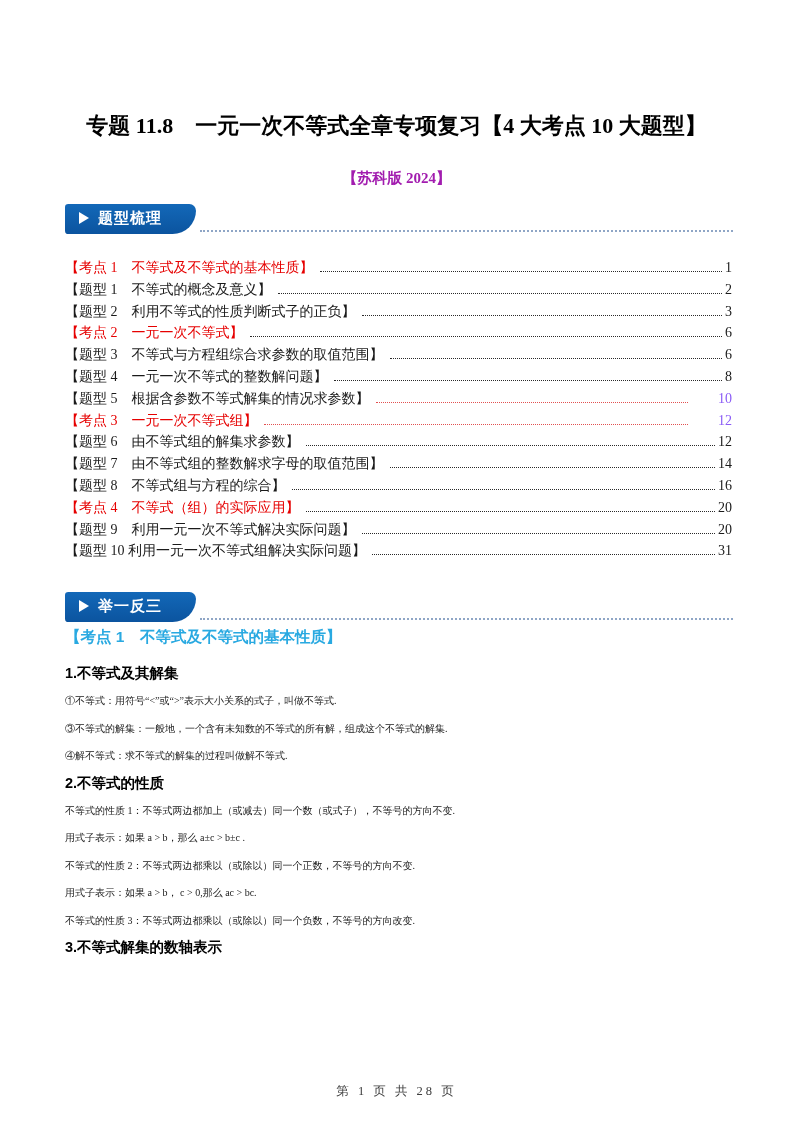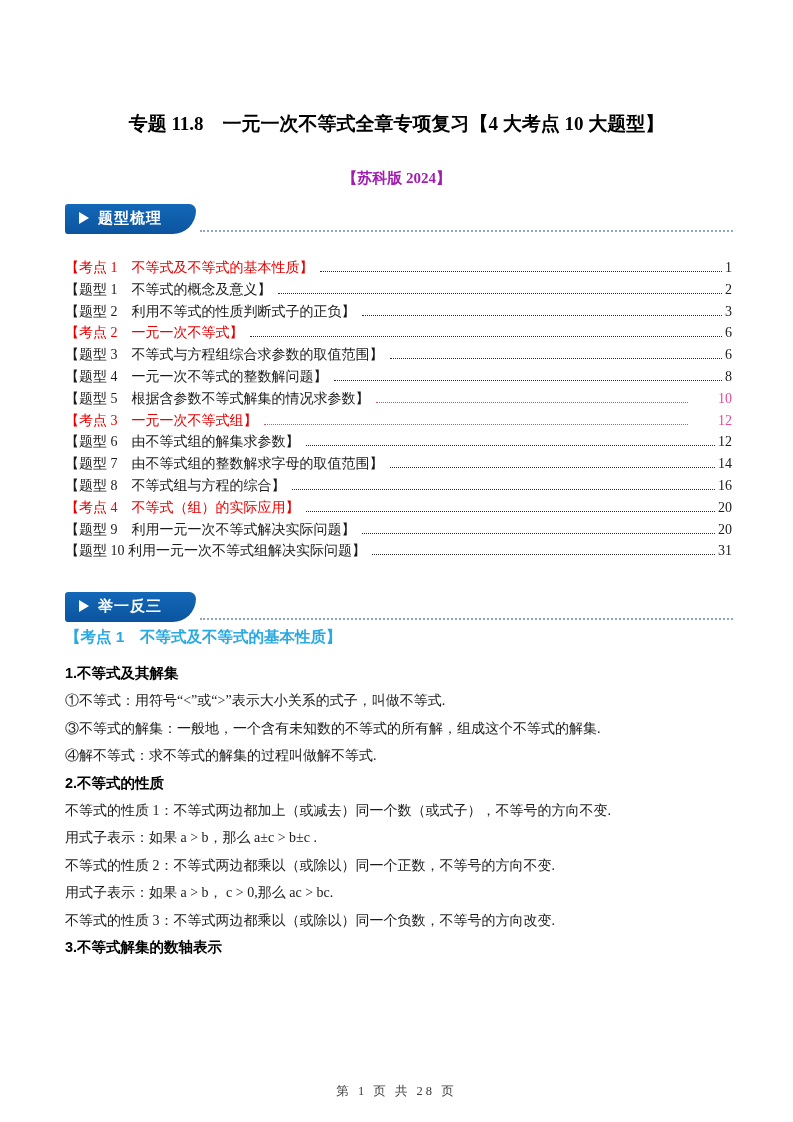--- a/index.html
+++ b/index.html
@@ -9,21 +9,21 @@
     width:793px; height:1122px;
     margin:0 auto;
     background:#ffffff;
     font-family:"Liberation Serif","DejaVu Serif",serif;
     color:#1a1a1a;
     overflow:hidden;
   }
   .doc-title {
     position:absolute; top:112px; left:40px; right:40px;
     text-align:center;
-    font-weight:bold; font-size:19px; line-height:1.3;
+    font-weight:bold; font-size:22px; line-height:1.3;
     color:#000;
   }
   .doc-subtitle {
     position:absolute; top:169px; left:40px; right:40px;
     text-align:center;
     font-weight:bold; font-size:15px;
     color:#a21caf;
   }
   .banner-row {
     position:absolute; left:65px; right:60px;
@@ -68,32 +68,32 @@
   .toc-label { flex:0 0 auto; }
   .toc-leader {
     flex:1 1 auto;
     border-bottom:1.5px dotted #2a2a2a;
     margin:0 3px 4px 6px;
     min-width:20px;
   }
   .toc-page { flex:0 0 auto; font-family:"Liberation Serif","DejaVu Serif",serif; }
   .red-label .toc-label { color:#e60000; }
   .red-leader .toc-leader { border-bottom-color:#e25050; }
-  .red-leader .toc-page { color:#ec4899;margin-left:27px; }
+  .red-leader .toc-page { color:#8b5cf6;margin-left:27px; }
   .section-heading {
     position:absolute; top:627px; left:65px;
     font-family:"Liberation Sans","DejaVu Sans",sans-serif;
     font-weight:bold; font-size:15.5px;
     color:#29a9e1;
   }
   .content {
     position:absolute; top:660px; left:65px; right:61px;
   }
   .content-line {
-    font-size:14px; line-height:27.4px;
+    font-size:10px; line-height:27.4px;
     white-space:nowrap;
   }
   .content-line.heading {
     font-family:"Liberation Sans","DejaVu Sans",sans-serif;
     font-weight:bold; font-size:14.5px;
     color:#000;
   }
   .page-footer {
     position:absolute; top:1083px; left:0; right:0;
     text-align:center;

